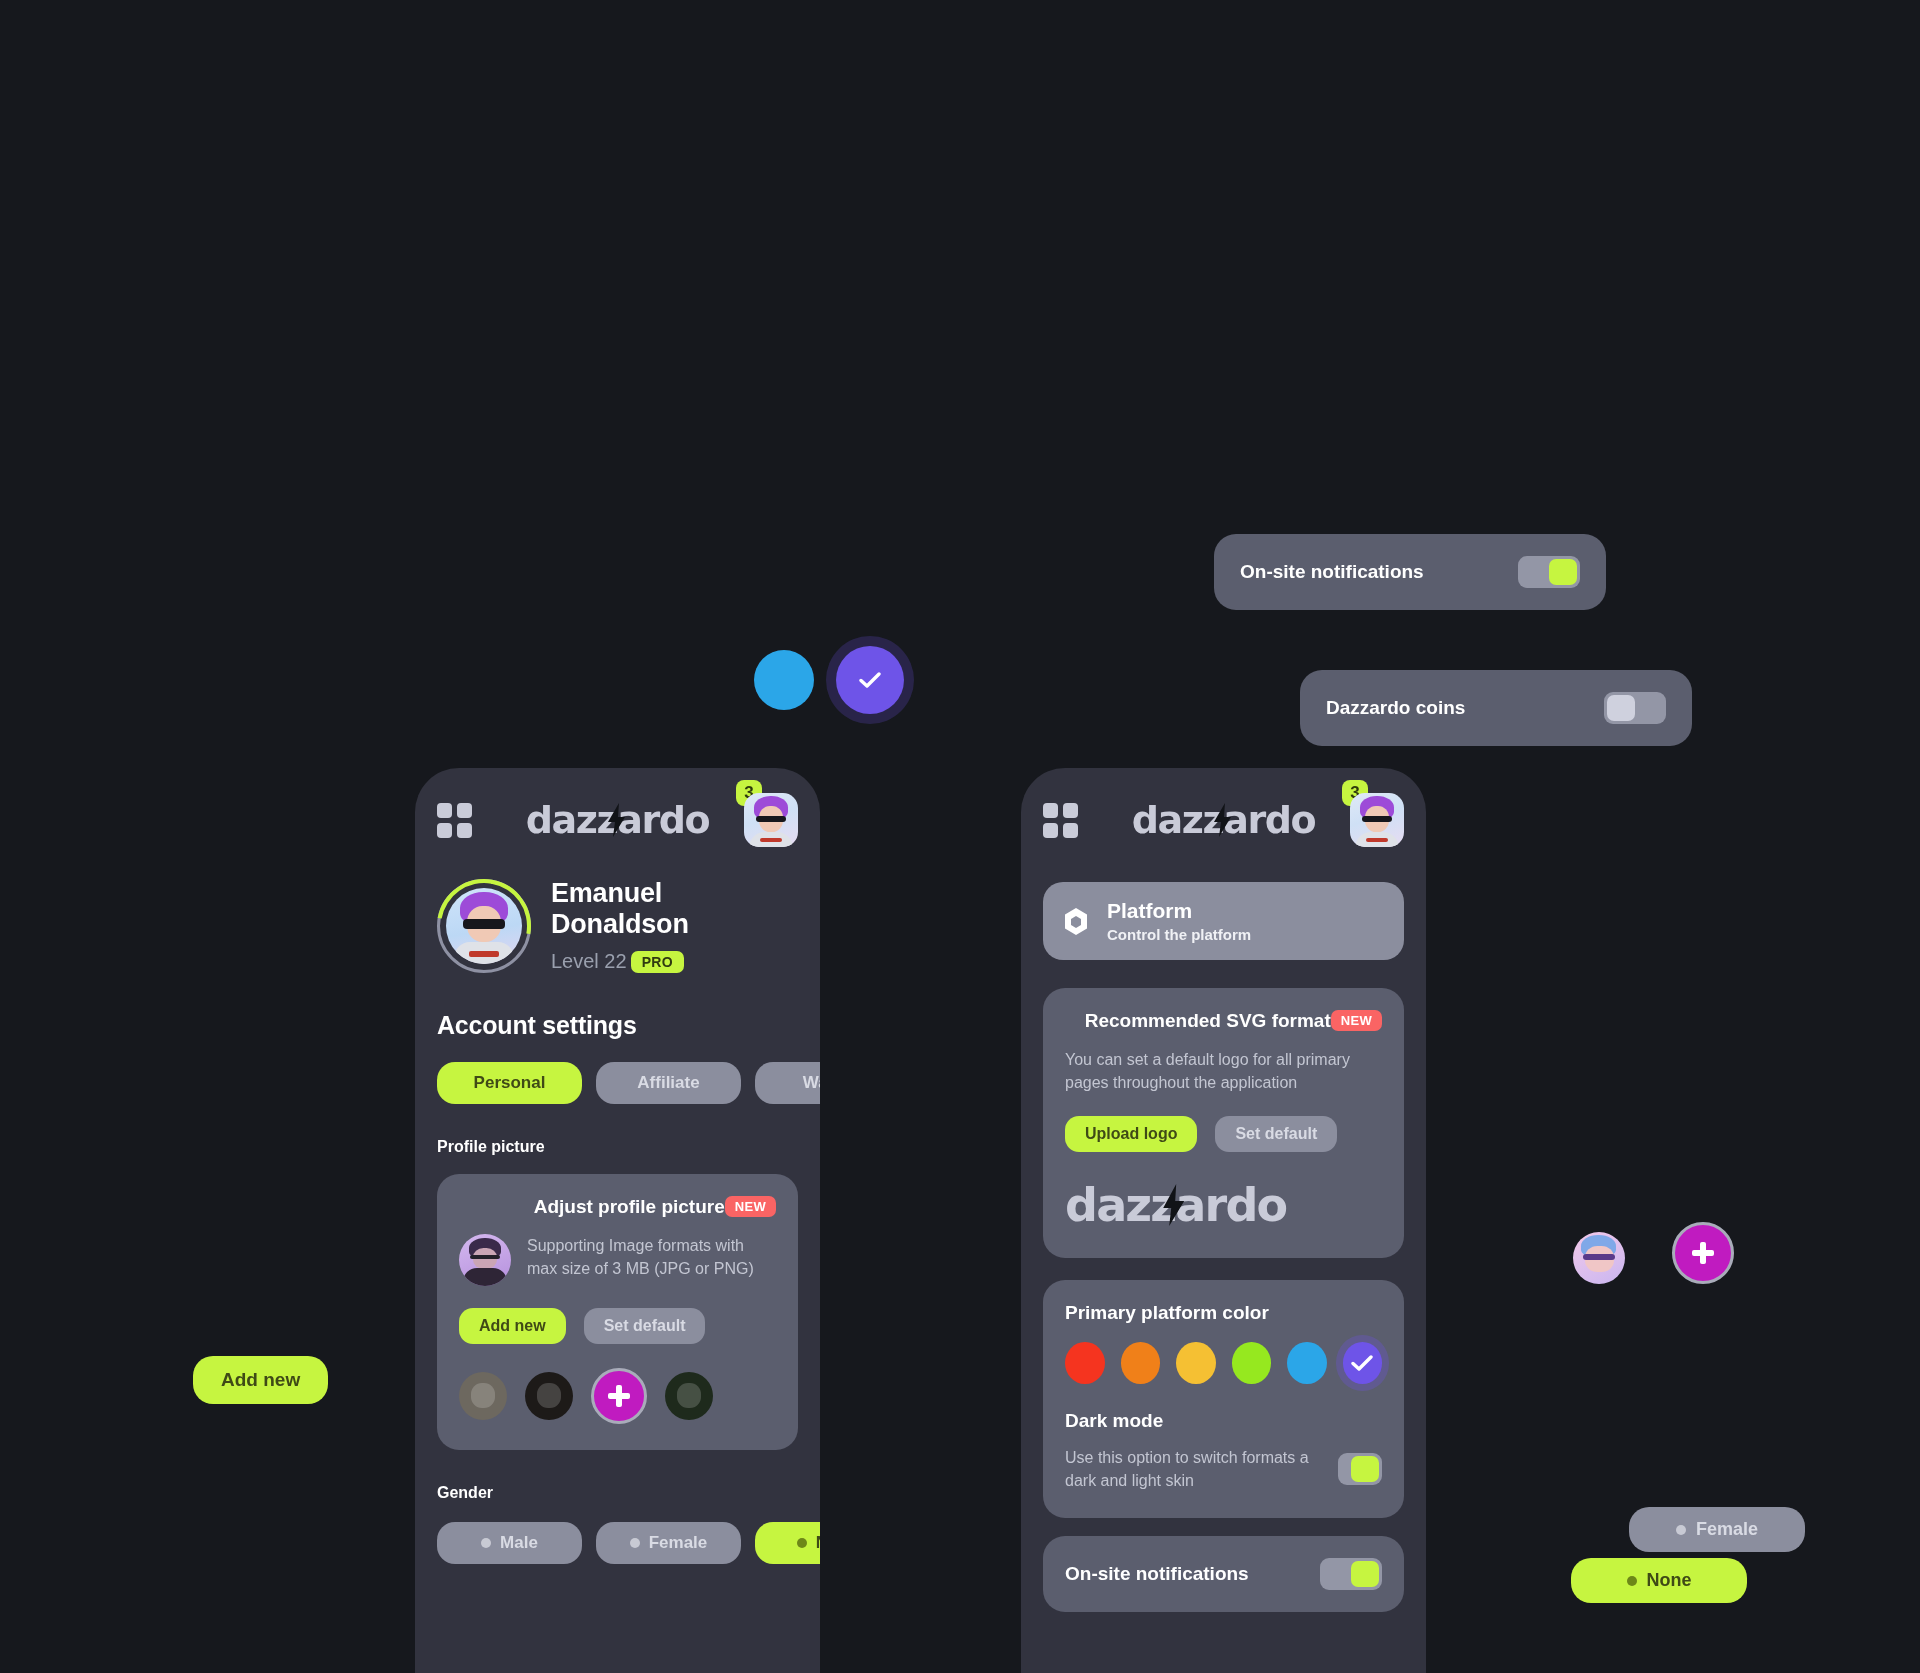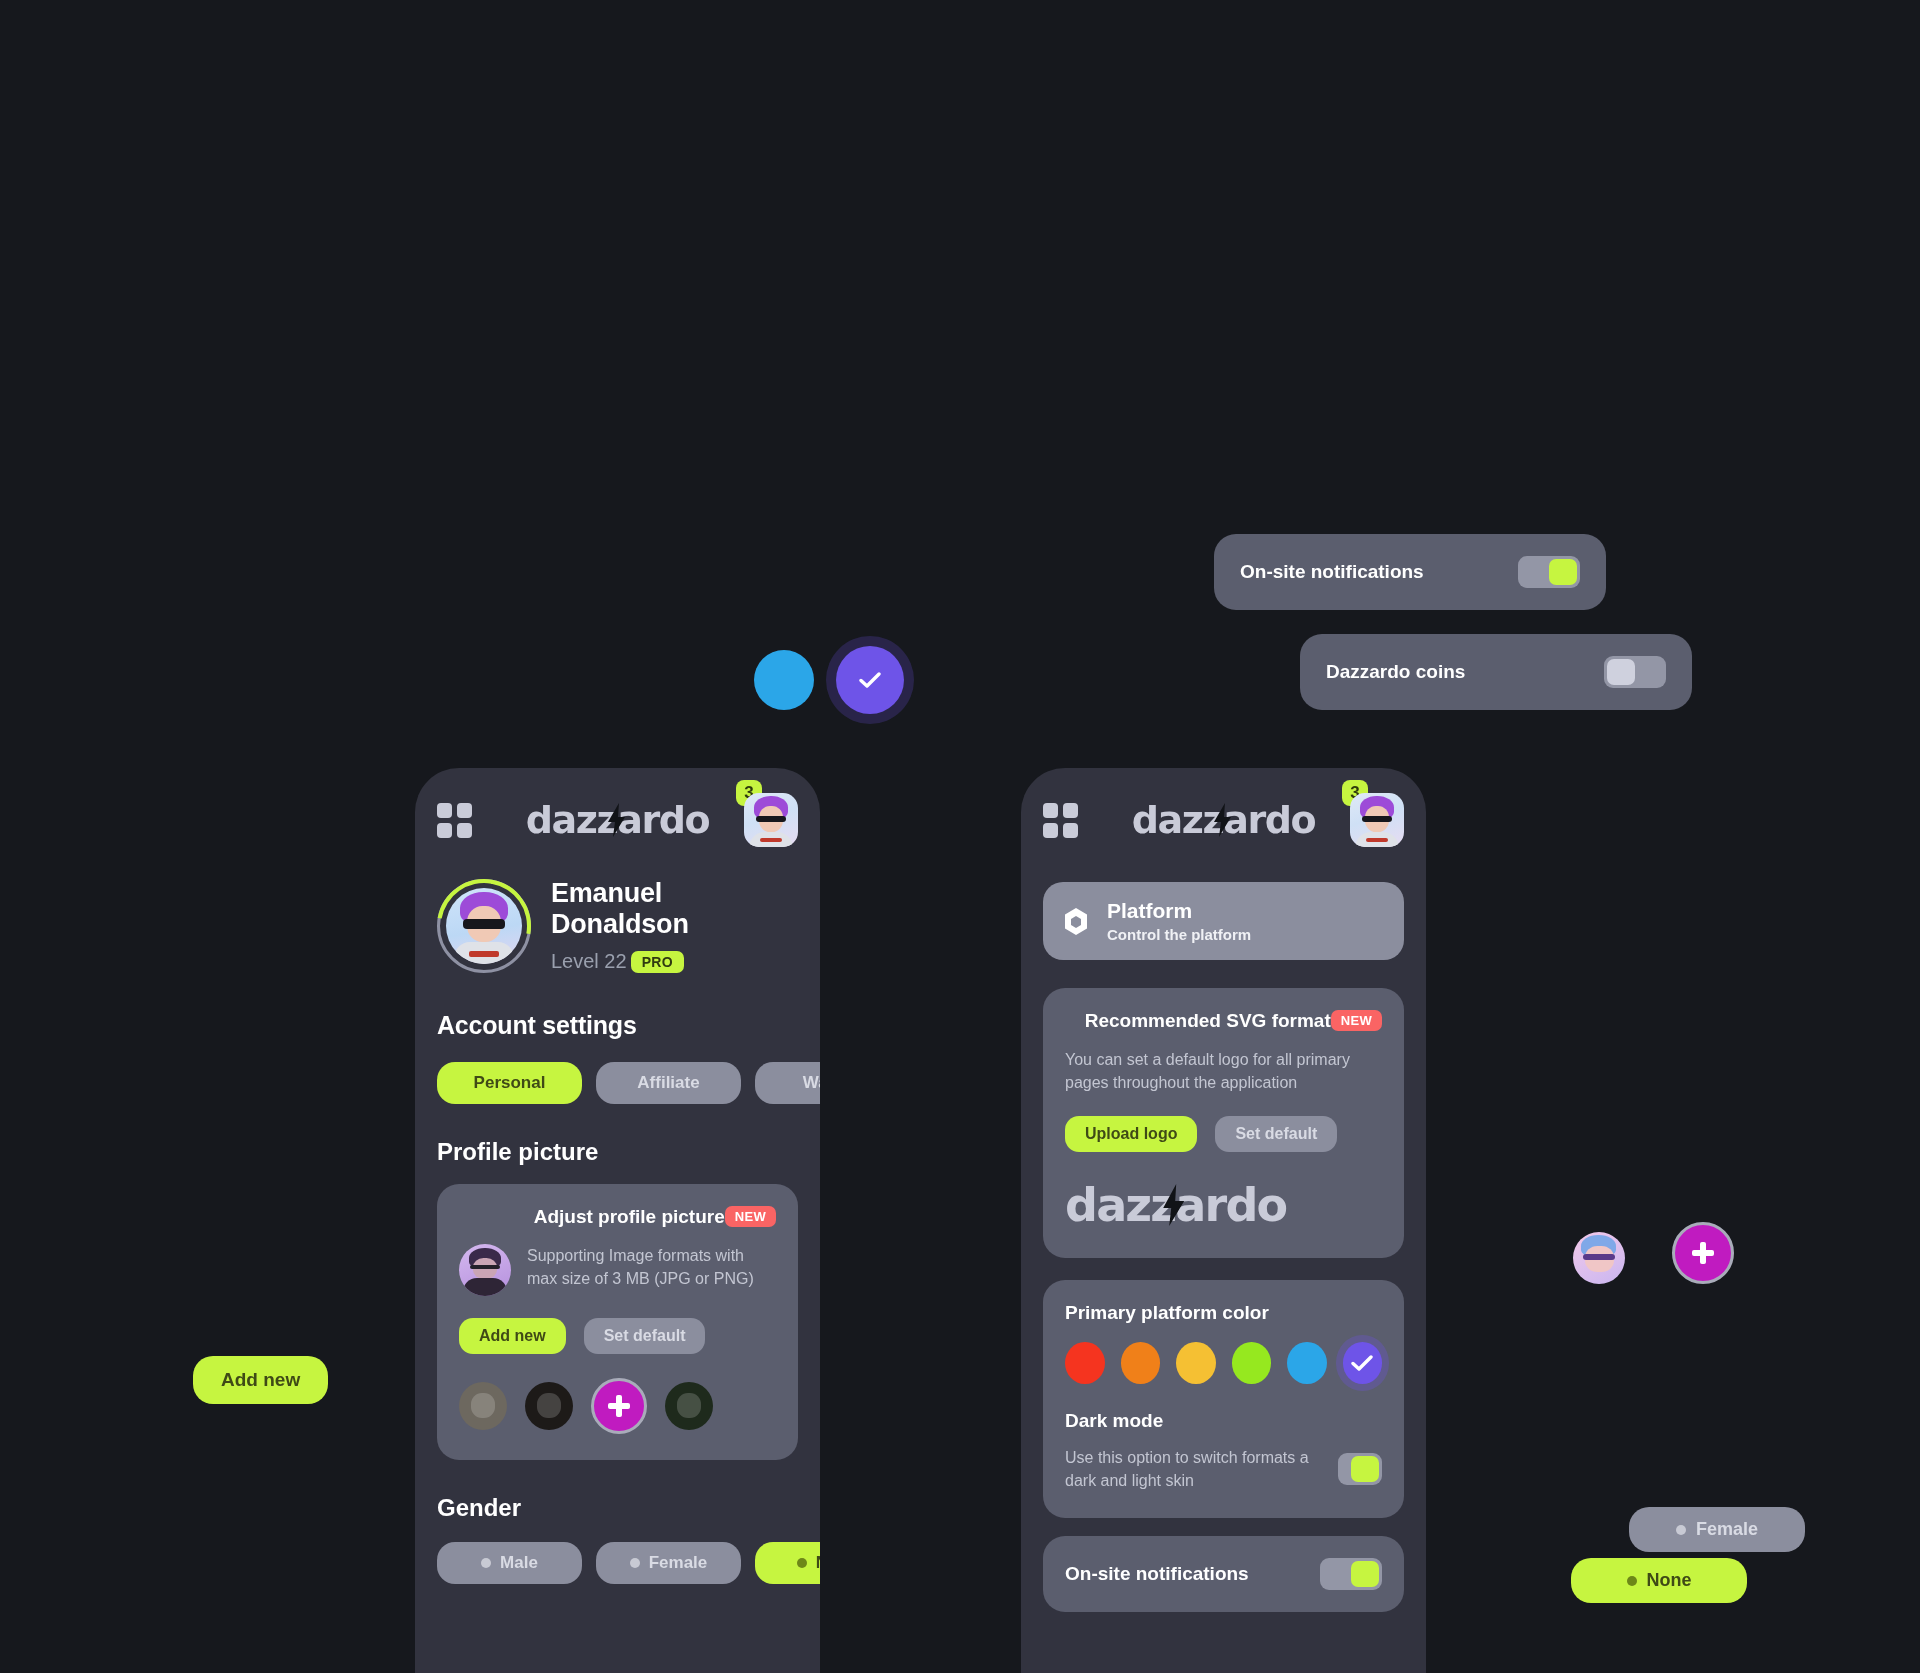--- a/index.html
+++ b/index.html
@@ -99,21 +99,21 @@
     position: absolute; inset: 9px; border-radius: 50%; overflow: hidden;
     background: linear-gradient(170deg,#cfe4fa 0%,#bcd8f5 55%,#e3d5f0 100%);
   }
   .profile-meta .pname { color:#fff; font-size:27px; font-weight:700; letter-spacing:-.2px; }
   .profile-meta .plevel { margin-top:10px; display:flex; align-items:center; gap:4px;
     color:#9aa0ae; font-size:20px; font-weight:500; }
   .pro-chip { background:#c6f540; color:#2f3a10; font-size:14px; font-weight:800;
     padding:3px 11px; border-radius:7px; letter-spacing:.4px; }
 
   .section-title { color:#fff; font-size:25px; font-weight:700; margin-top:38px; letter-spacing:-.2px; }
-  .sub-label { color:#fff; font-size:24px; font-weight:700; margin-top:34px; }
+  .sub-label { color:#fff; font-size:16px; font-weight:700; margin-top:34px; }
 
   
   .pill-row { display:flex; gap:14px; margin-top:22px; }
   .pill {
     border:0; border-radius:18px; padding:11px 0; min-width:145px;
     font-size:17px; font-weight:700; font-family:"Liberation Sans",sans-serif;
     cursor:pointer; text-align:center;
   }
   .pill.active { background:#c6f540; color:#3f4a16; }
   .pill.idle   { background:#8b8e9e; color:#d9dbe4; }
@@ -210,21 +210,21 @@
     display:flex; align-items:center; justify-content:space-between; margin-top:18px; }
   .notif-card .nlabel { color:#fff; font-size:19px; font-weight:700; }
 
   
   .float-toggle-card {
     position:absolute; background:#5b5e6e; border-radius:22px;
     padding:22px 26px; display:flex; align-items:center; justify-content:space-between;
     gap:40px;
   }
   #float-notif { left:1214px; top:534px; width:392px; }
-  #float-coins { left:1300px; top:634px; width:392px; }
+  #float-coins { left:1300px; top:670px; width:392px; }
   .float-toggle-card .flabel { color:#fff; font-size:19px; font-weight:700; }
 
   .float-circle { position:absolute; border-radius:50%; }
   #circle-blue { left:754px; top:650px; width:60px; height:60px; background:#2ba6e8; }
   #circle-check { left:836px; top:646px; width:68px; height:68px; background:#6e54e8;
     box-shadow:0 0 0 10px rgba(110,84,232,.22);
     display:flex; align-items:center; justify-content:center; }
 
   #float-avatar { position:absolute; left:1573px; top:1232px; width:52px; height:52px;
     border-radius:50%; overflow:hidden;

